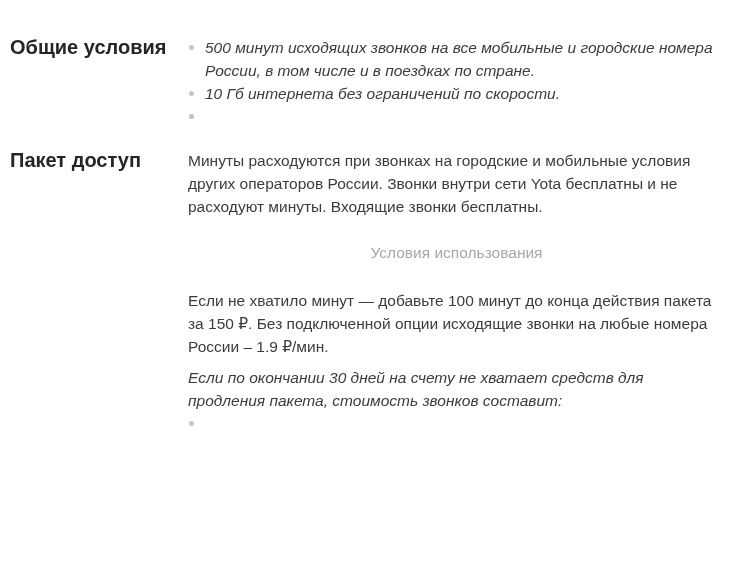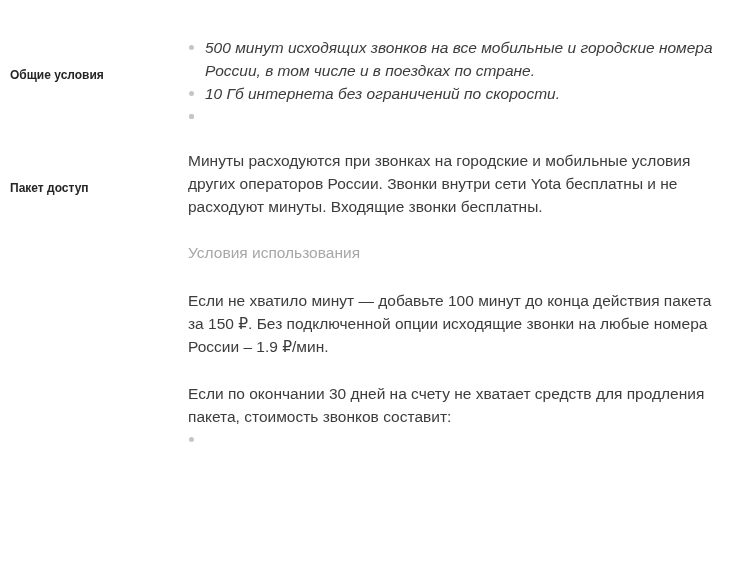--- a/index.html
+++ b/index.html
@@ -14,42 +14,41 @@
     color: #3c3c3c;
     -webkit-font-smoothing: antialiased;
   }
   .page { padding: 36px 18px 0 10px; }
   .row { display: flex; align-items: flex-start; }
   .row + .row { margin-top: 44px; }
   .label-col {
     flex: 0 0 178px;
     width: 178px;
     font-weight: bold;
-    font-size: 12px;
+    font-size: 20px;
     color: #252525;
     line-height: 23px;
     padding-right: 12px;
-    margin-top: 28px;
   }
   .content-col { flex: 1 1 auto; max-width: 537px; }
   ul.bullets { list-style: none; font-style: italic; }
   ul.bullets li { position: relative; padding-left: 17px; }
   .dot {
     position: absolute;
     left: 1px;
     top: 9px;
     width: 5px;
     height: 5px;
     border-radius: 50%;
     background: #c6c6c6;
   }
-  .muted { color: #a7a7a7; }
+  .muted { color: #a7a7a7; text-align: center; }
   .gap-sm { margin-top: 23px; }
   .gap-md { margin-top: 25px; }
-  .gap-lg { margin-top: 24px; }
+  .gap-lg { margin-top: 8px; font-style: italic; }
 </style>
 </head>
 <body>
 
 <div class="page">
 
   <section class="row">
     <h2 class="label-col">Общие условия</h2>
     <div class="content-col">
       <ul class="bullets">

